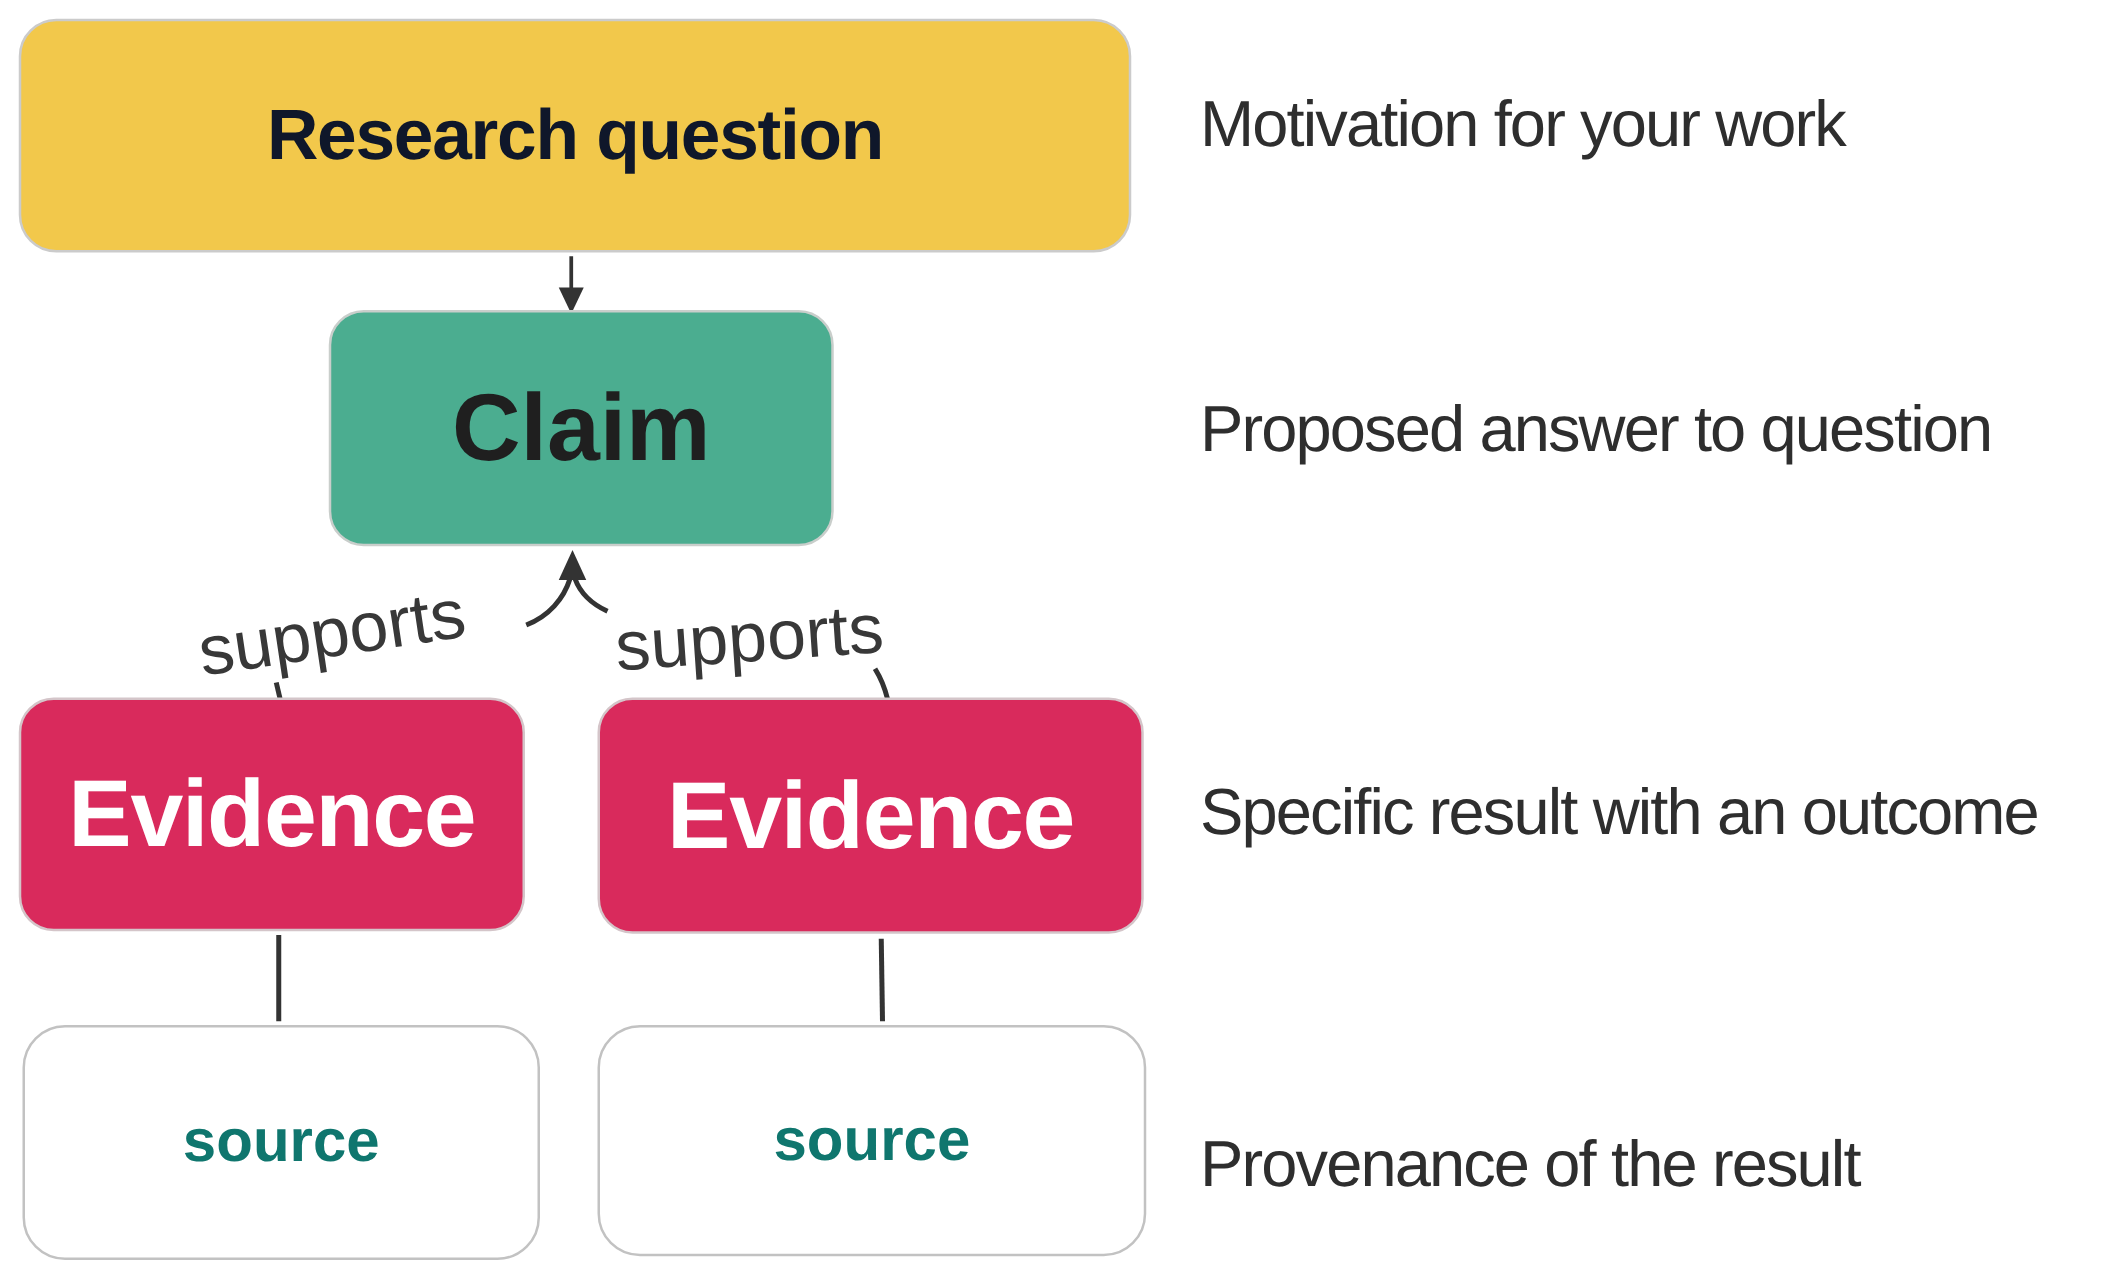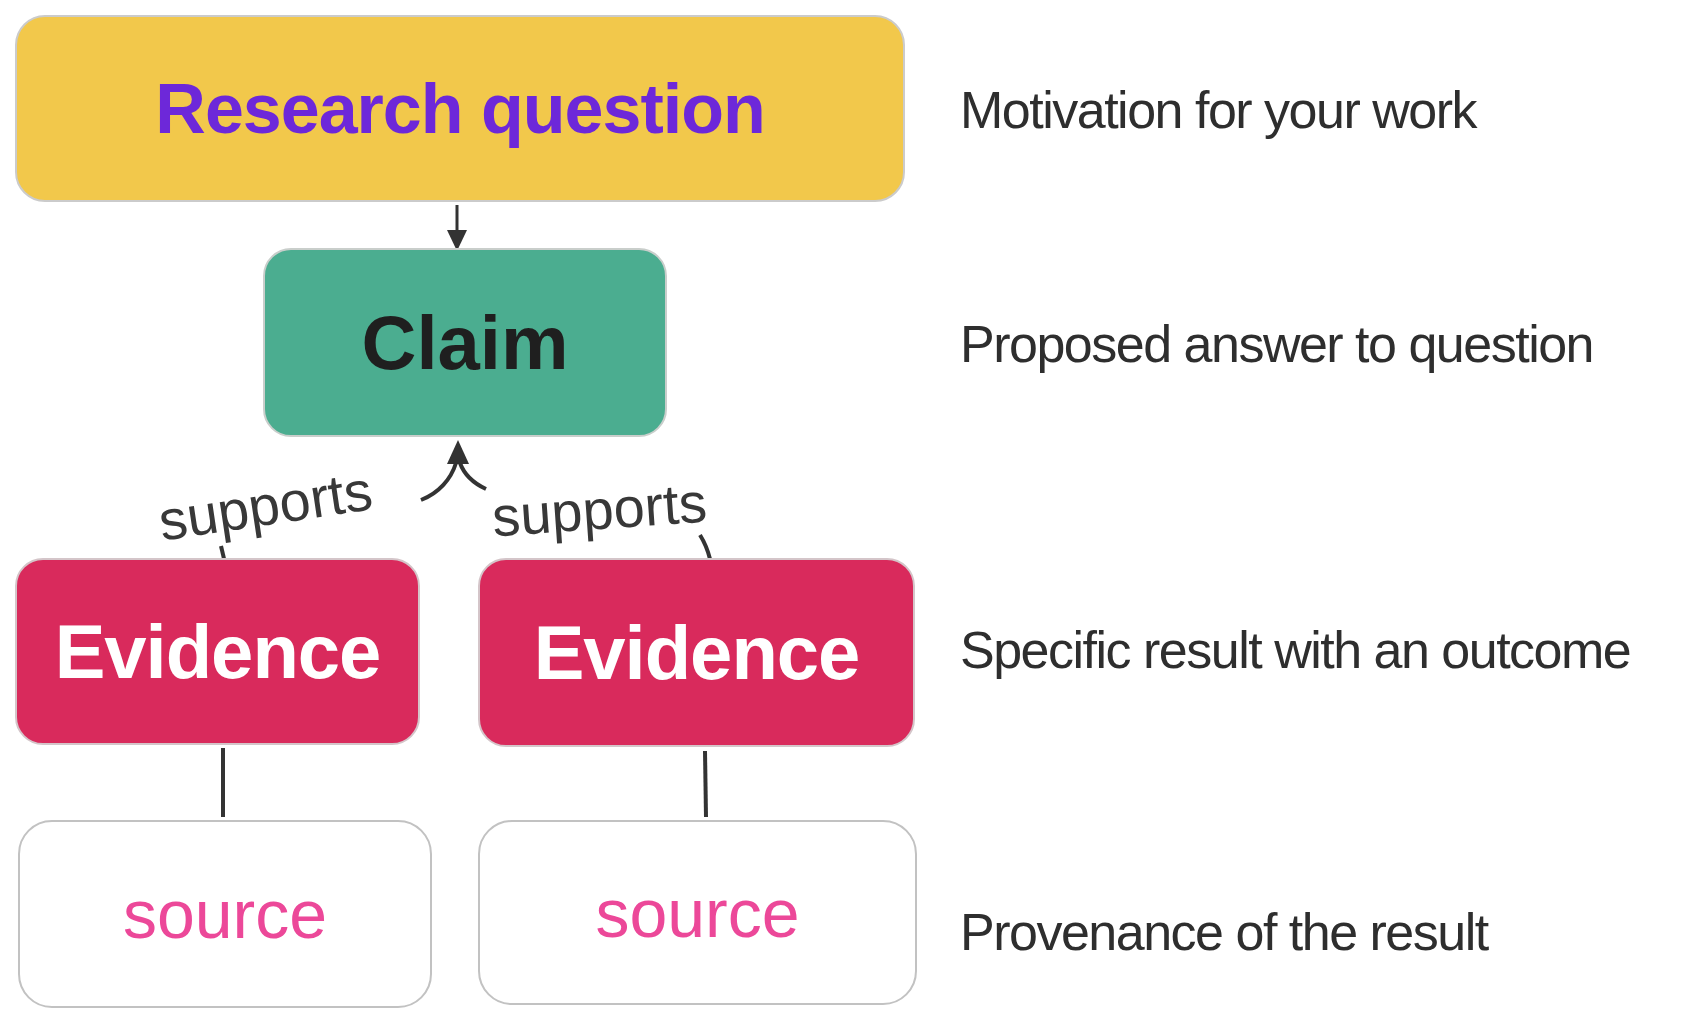--- a/index.html
+++ b/index.html
@@ -35,31 +35,31 @@
   }
   .node-source-left{
     left:18px;top:820px;width:414px;height:188px;
     background:#ffffff;border:2px solid #c2c2c2;border-radius:34px;
   }
   .node-source-right{
     left:478px;top:820px;width:439px;height:185px;
     background:#ffffff;border:2px solid #c2c2c2;border-radius:34px;
   }
   .lbl-big{
-    font-weight:bold;color:#6d28d9;font-size:70px;letter-spacing:-1px;
+    font-weight:bold;color:#0f172a;font-size:57px;letter-spacing:-1px;
   }
   .lbl-claim{font-weight:bold;color:#1f1f1f;font-size:76px;}
   .lbl-evidence{font-weight:bold;color:#ffffff;font-size:76px;letter-spacing:-1px;}
-  .lbl-source{font-weight:normal;color:#ec4899;font-size:68px;}
+  .lbl-source{font-weight:bold;color:#0f766e;font-size:48px;}
   .annotation{
     position:absolute;left:960px;
     font-size:52px;letter-spacing:-1.5px;color:#2e2e2e;line-height:1;
     white-space:nowrap;
   }
-  .anno-1{top:84px;}
+  .anno-1{top:74px;}
   .anno-2{top:318px;}
   .anno-3{top:624px;}
   .anno-4{top:906px;text-align:right;}
   .supports{
     position:absolute;
     font-size:56px;color:#383838;line-height:1;white-space:nowrap;
   }
   .supports-left{
     left:158px;top:478px;
     transform:rotate(-8.5deg);

